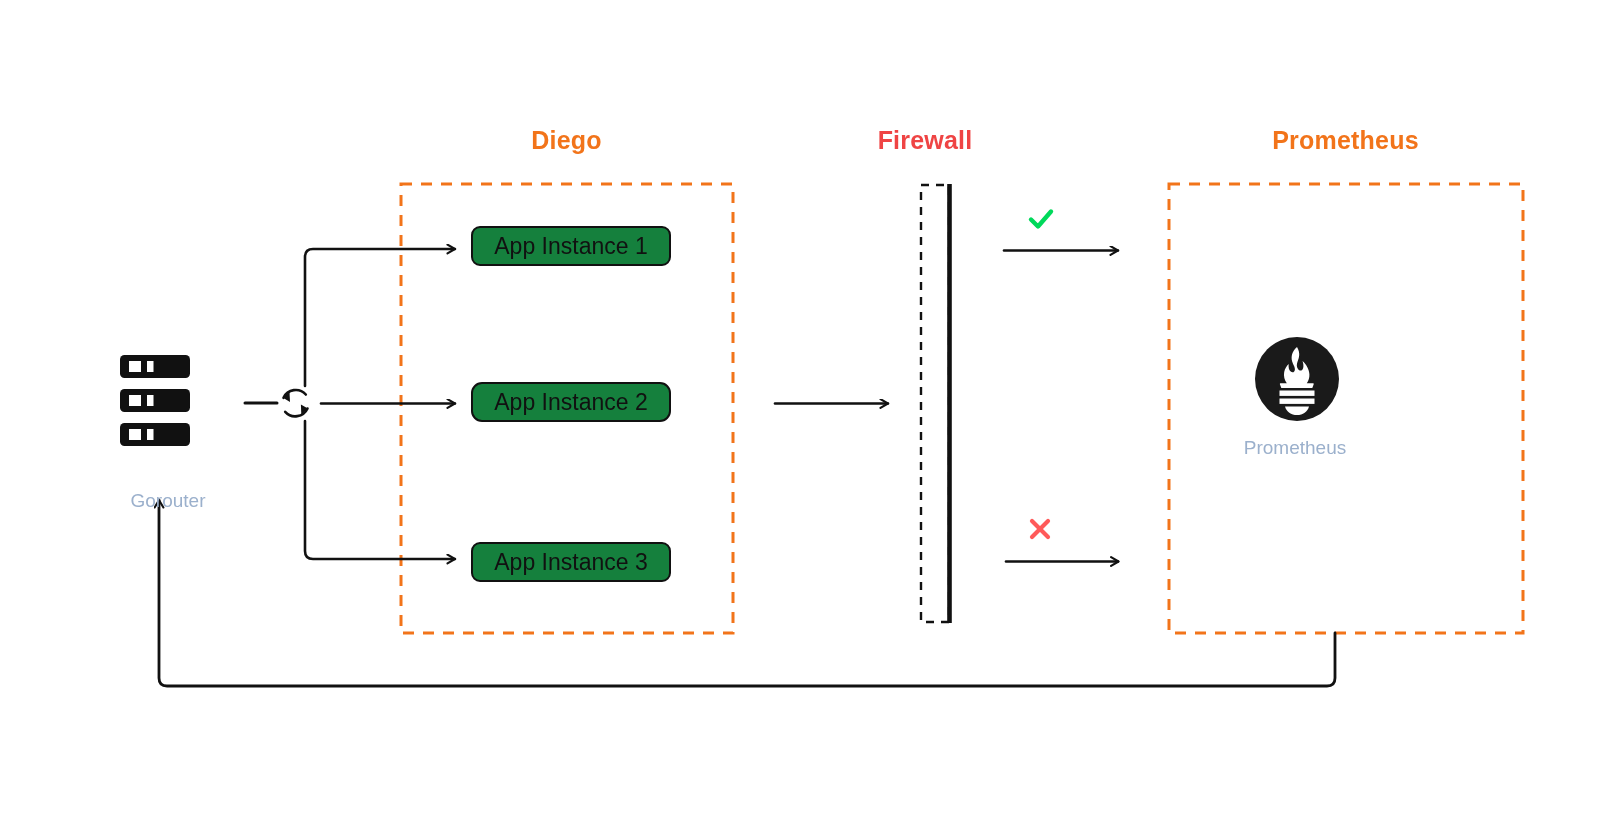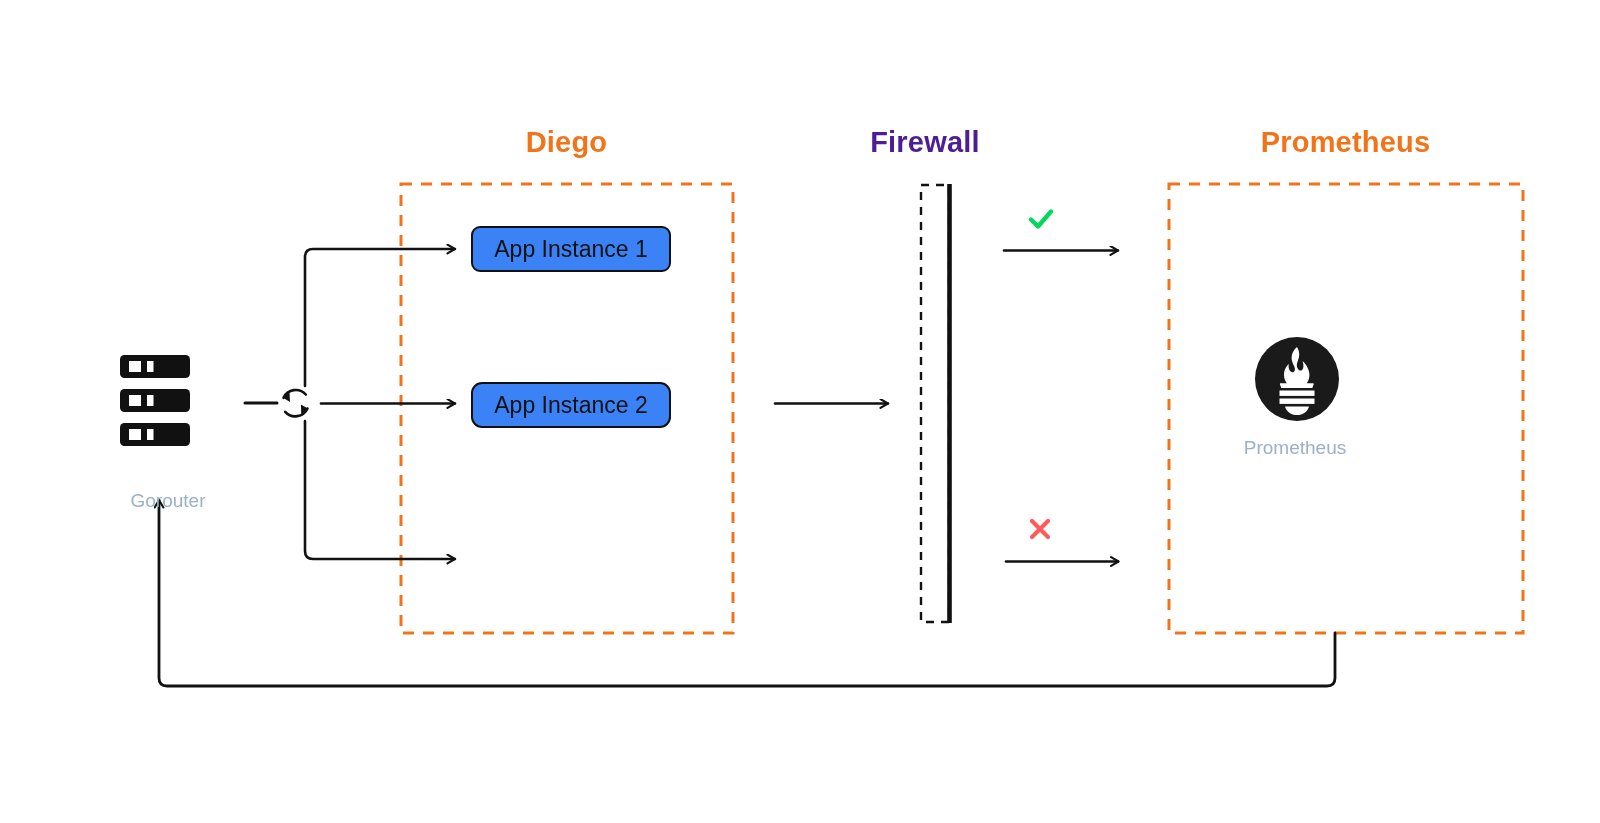--- a/index.html
+++ b/index.html
@@ -19,36 +19,36 @@
   }
   .svg-layer {
     position: absolute;
     left: 0;
     top: 0;
     width: 1600px;
     height: 823px;
   }
   .group-title {
     position: absolute;
-    font-size: 29px;
+    font-size: 25px;
     font-weight: bold;
     white-space: nowrap;
     letter-spacing: 0.2px;
   }
   #diego-title   { left: 400px; top: 126px; width: 333px; text-align: center; color: #F2741A; }
-  #firewall-title{ left: 835px; top: 126px; width: 180px; text-align: center; color: #4c1d95; }
+  #firewall-title{ left: 835px; top: 126px; width: 180px; text-align: center; color: #ef4444; }
   #prom-title    { left: 1168px; top: 126px; width: 355px; text-align: center; color: #F2741A; }
 
   .app-box {
     position: absolute;
     width: 200px;
-    height: 46px;
+    height: 40px;
     border: 2.6px solid #111111;
     border-radius: 9px;
-    background: #3b82f6;
+    background: #15803d;
     display: flex;
     align-items: center;
     justify-content: center;
     font-size: 23px;
     font-weight: normal;
     color: #111111;
     box-sizing: border-box;
     white-space: nowrap;
   }
   #app1 { left: 471px; top: 226px; }
@@ -126,20 +126,21 @@
 
     <path d="M1335,633 L1335,678 Q1335,686 1327,686 L 167,686 Q159,686 159,678 L159,500" fill="none" stroke="#111111" stroke-width="2.8" stroke-linecap="round" stroke-linejoin="round" marker-end="url(#arrowOpenUp)"></path>
   </svg>
 
   <div class="group-title" id="diego-title">Diego</div>
   <div class="group-title" id="firewall-title">Firewall</div>
   <div class="group-title" id="prom-title">Prometheus</div>
 
   <div class="app-box" id="app1">App Instance 1</div>
   <div class="app-box" id="app2">App Instance 2</div>
+  <div class="app-box" id="app3">App Instance 3</div>
 
   <div class="icon-wrap" id="gorouter-icon">
     <svg viewBox="0 0 70 92" width="70" height="92" xmlns="http://www.w3.org/2000/svg">
       <g fill="#111111">
         <rect x="0" y="0" width="70" height="23" rx="4.5"></rect>
         <rect x="0" y="34" width="70" height="23" rx="4.5"></rect>
         <rect x="0" y="68" width="70" height="23" rx="4.5"></rect>
       </g>
       <g fill="#ffffff">
         <rect x="9" y="6" width="12" height="11"></rect>

